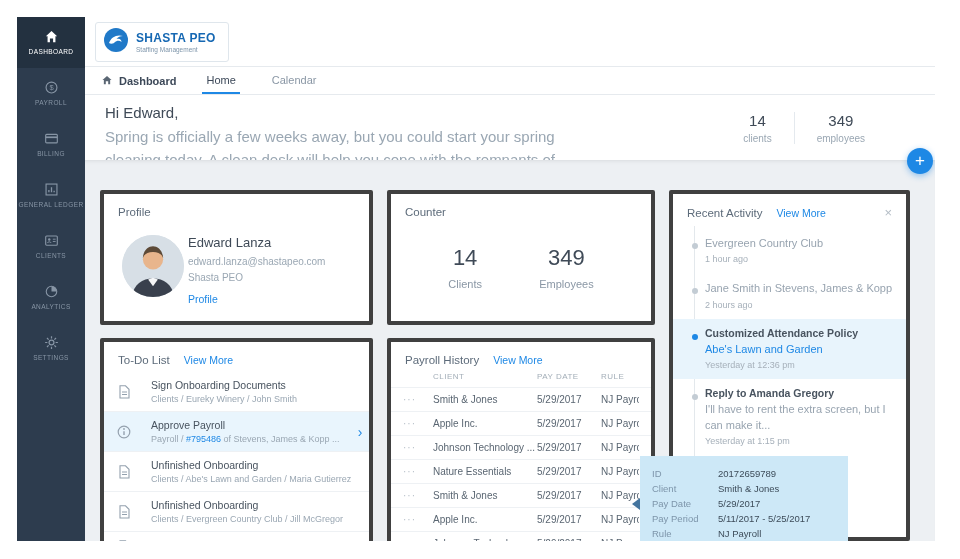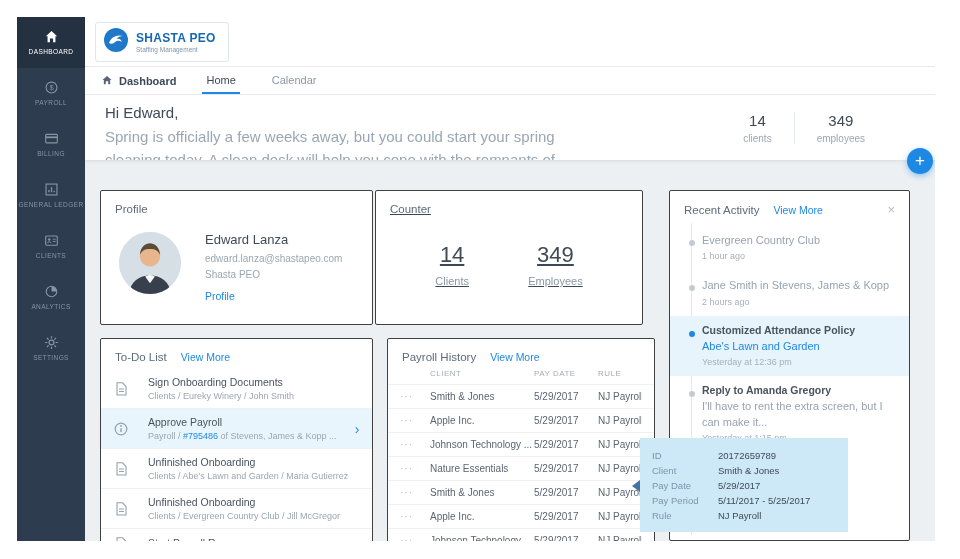--- a/index.html
+++ b/index.html
@@ -40,37 +40,37 @@
   .gstat-val { font-size:15px; color:#3f4a57; margin-bottom:4px; }
   .gstat-label { font-size:10px; color:#9aa7b3; }
 
   .fab { position:absolute; top:131px; right:2px; width:26px; height:26px; border-radius:50%;
     background:#1e88e5; color:#fff; font-size:17px; line-height:25px; text-align:center;
     z-index:30; box-shadow:0 2px 6px rgba(30,136,229,.45); cursor:pointer; }
 
   .content { position:absolute; left:0; right:0; top:143px; bottom:0; background:#edf0f3;
     overflow:hidden; box-shadow:inset 0 4px 5px -4px rgba(0,0,0,.12); }
 
-  .card { position:absolute; background:#fff; border:1px solid #404040; border-radius:2px; }
+  .card { position:absolute; background:#fff; border:4px solid #404040; border-radius:2px; }
   .card-head { display:flex; align-items:center; padding:12px 14px 9px; }
   .card-title { font-size:11.5px; color:#5d6b7a; }
   .view-more { font-size:10.5px; color:#1e88e5; margin-left:14px; cursor:pointer; }
   .close-ic { margin-left:auto; color:#b3bcc5; font-size:13px; line-height:1; cursor:pointer; }
 
   
   #profile-card { left:15px; top:30px; width:273px; height:135px; }
-  .profile-body { display:flex; gap:24px; padding:8px 0 0 18px; align-items:flex-start; }
+  .profile-body { display:flex; gap:4px; padding:8px 0 0 18px; align-items:flex-start; }
   .avatar { width:62px; height:62px; border-radius:50%; overflow:hidden; flex-shrink:0;
     background:#d7dfe6; }
   .p-name { font-size:13px; color:#3f4a57; margin-bottom:4px; }
   .p-email,.p-company { font-size:10px; color:#9aa7b3; line-height:1.55; }
   .p-link { font-size:10.5px; color:#1e88e5; margin-top:8px; display:inline-block; cursor:pointer; }
 
   
-  #counter-card { left:290px; top:30px; width:268px; height:135px;text-decoration:underline; }
+  #counter-card { left:302px; top:30px; width:268px; height:135px; }
   .counter-body { display:flex; justify-content:space-evenly; padding-top:18px; }
   .cstat { text-align:center; }
   .cstat-val { font-size:22px; color:#3f4a57; margin-bottom:7px; }
   .cstat-label { font-size:11px; color:#8a97a5; }
 
   
   #recent-card { left:584px; top:30px; width:241px; height:351px; overflow:hidden; }
   .act-list { position:relative; }
   .act-list::before { content:""; position:absolute; left:21px; top:-2px; bottom:0;
     width:1px; background:#e3e8ec; }
@@ -103,21 +103,21 @@
   #payroll-card { left:302px; top:178px; width:268px; height:240px; overflow:hidden; }
   #payroll-card .card-head { padding-bottom:4px; }
   .ph-head { display:grid; grid-template-columns:30px 104px 64px 1fr; padding:2px 12px 6px;
     font-size:8px; letter-spacing:.5px; color:#a3aeb8; }
   .ph-row { display:grid; grid-template-columns:30px 104px 64px 1fr; padding:6px 12px;
     border-top:1px solid #eef1f4; font-size:10px; color:#5a6672; align-items:center; cursor:pointer; }
   .ph-row span { white-space:nowrap; overflow:hidden; }
   .ph-menu { color:#b6bfc8; font-size:10px; letter-spacing:1px; cursor:pointer; }
 
   
-  #tooltip { position:absolute; left:555px; top:278px; width:208px; height:94px;
+  #tooltip { position:absolute; left:555px; top:296px; width:208px; height:94px;
     background:#cde8f7; z-index:20; padding:10px 12px; }
   .tt-row { display:flex; font-size:9.5px; line-height:15px; }
   .tt-label { width:66px; color:#7d95aa; flex-shrink:0; }
   .tt-value { color:#3d4c5a; }
   .tt-arrow { position:absolute; left:-8px; top:42px; width:0; height:0;
     border-top:6px solid transparent; border-bottom:6px solid transparent;
     border-right:8px solid #44759f; }
 </style>
 </head>
 <body>

